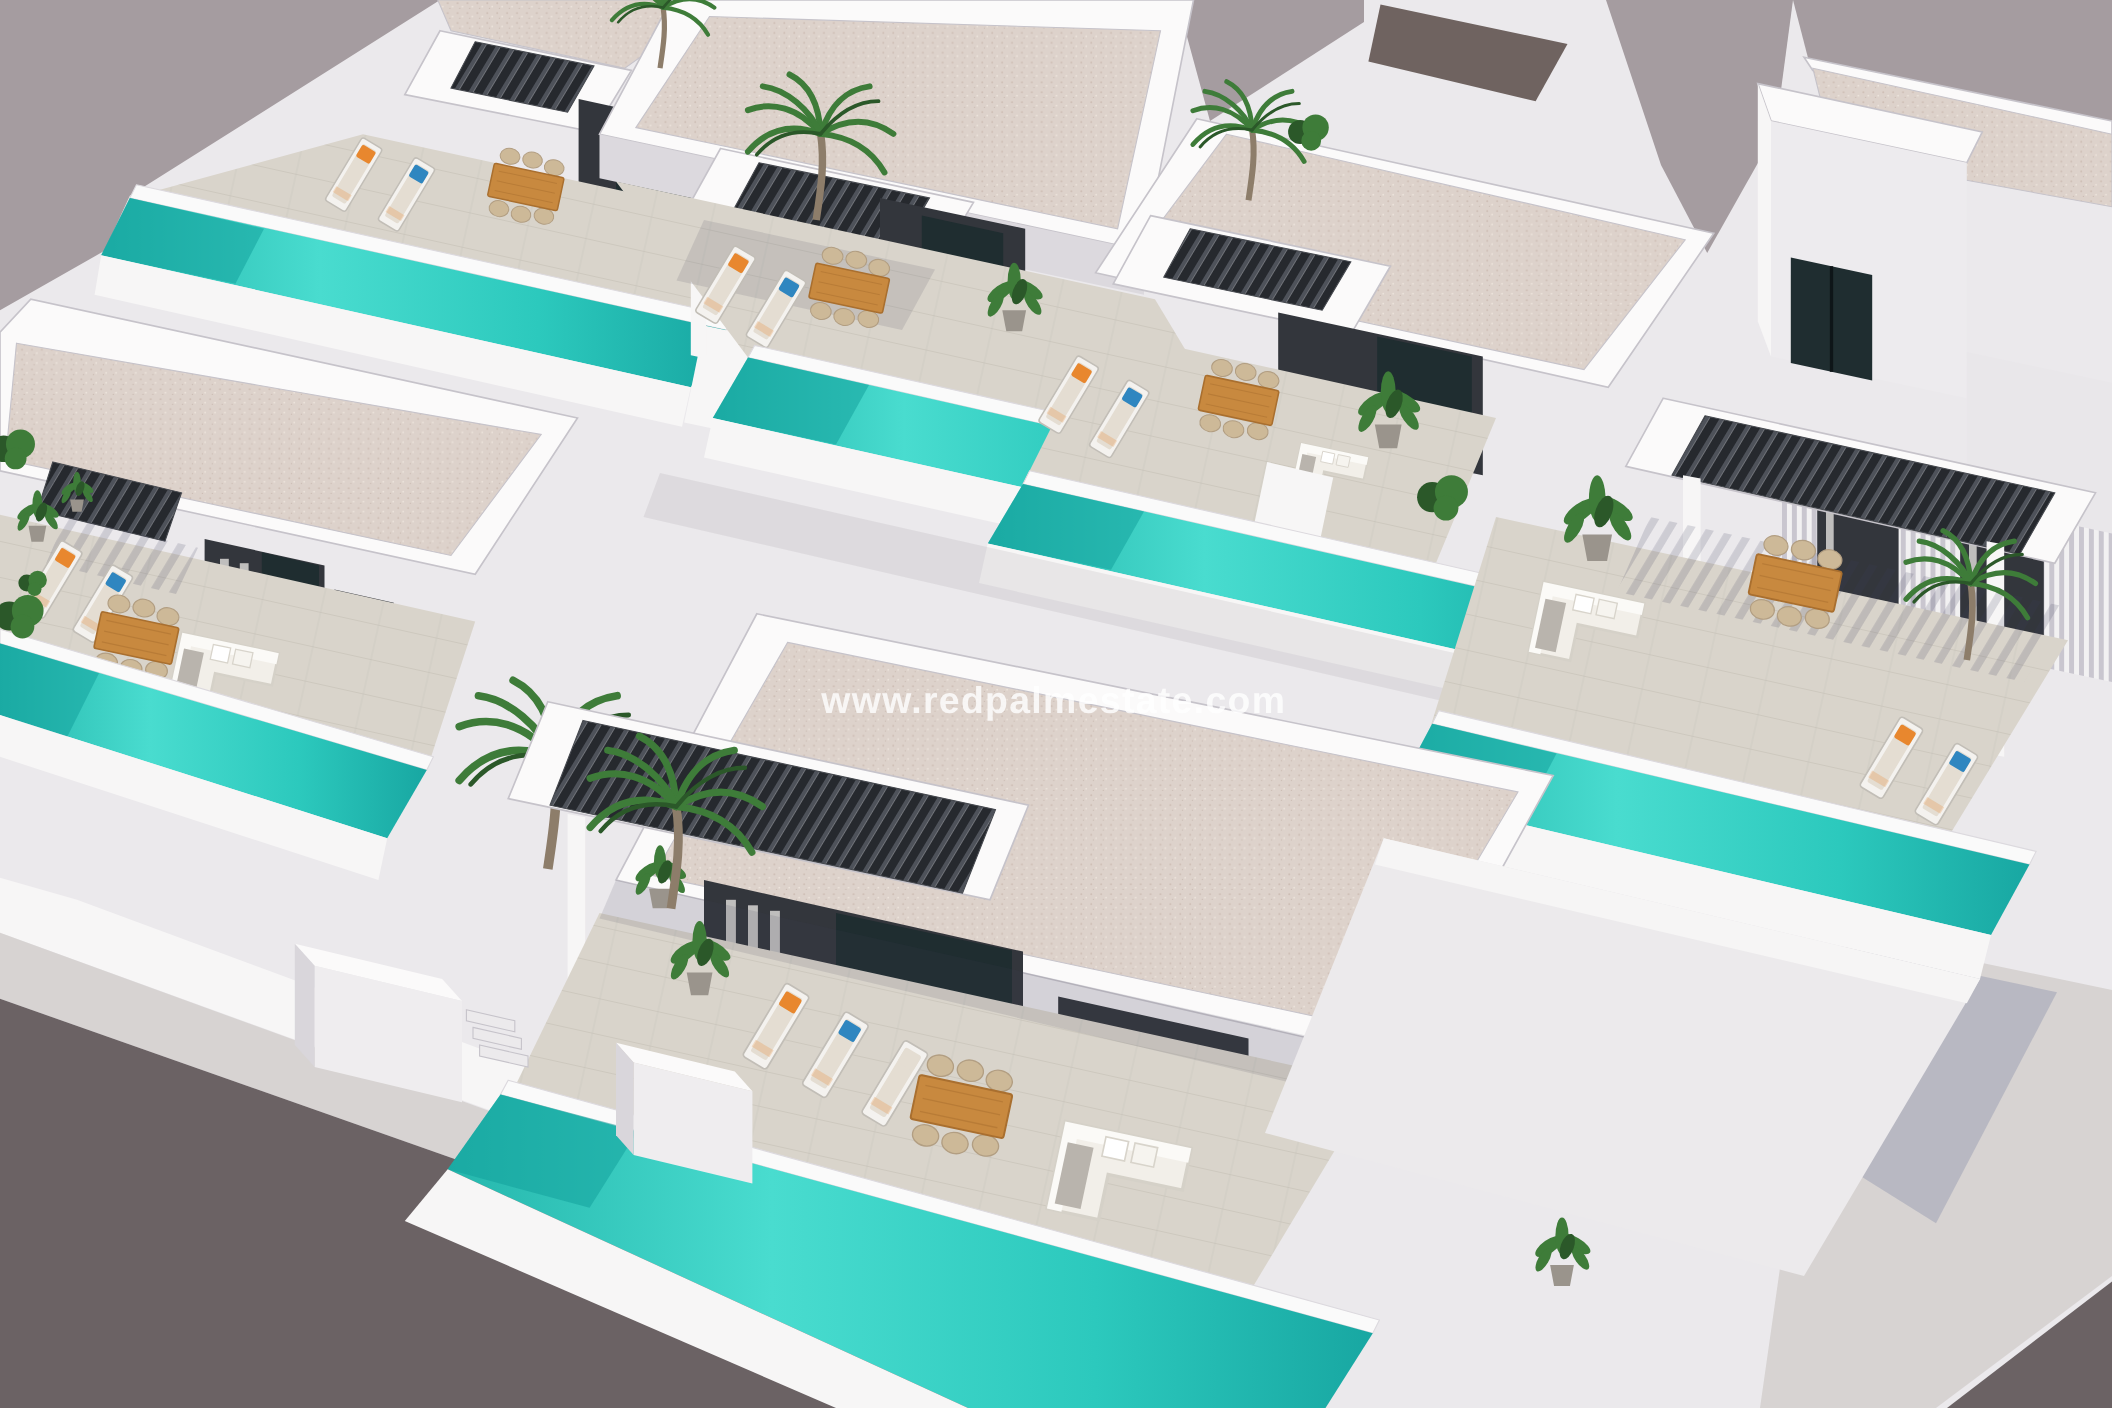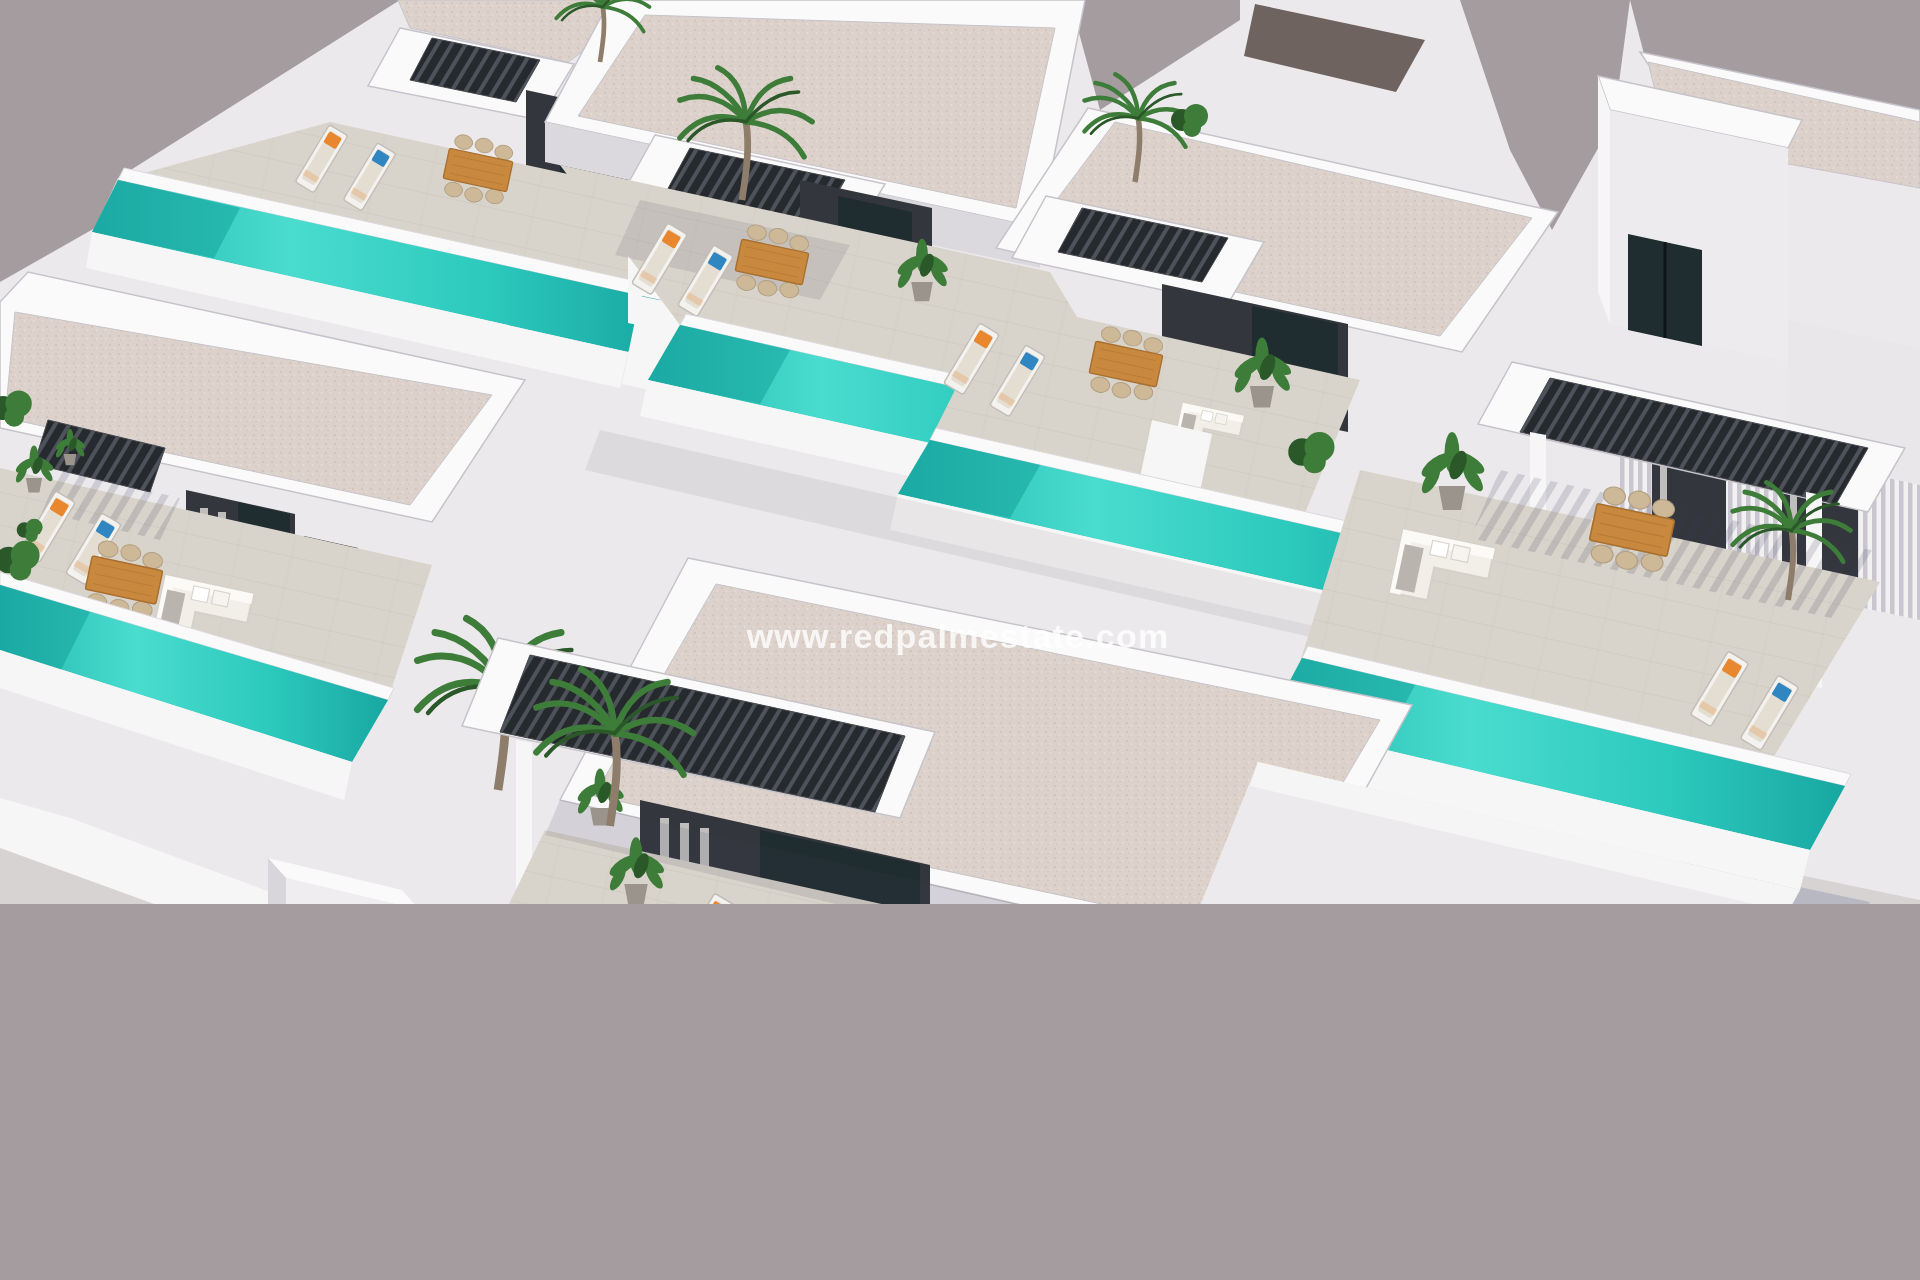--- a/index.html
+++ b/index.html
@@ -1,16 +1,16 @@
 <!DOCTYPE html>
 <html style="--backdrop: #a59ca0; --street: #6b6264; --sidewalk: #d7d3d2; --white: #f7f6f6; --wall: #ebe9ec; --wall_mid: #dcd9de; --wall_shadow: #c6c3ca; --parapet: #fbfafa; --roof: #ddd2cb; --charcoal: #33363c; --char_deep: #22242a; --glass: #1f2d30; --terrace: #d9d4cb; --pool_1: #63e8db; --pool_2: #2cc9bd; --pool_3: #0f9d9a; --coping: #fafafa; --wood: #c8893f; --wood_dark: #a96f2f; --rattan: #cdb998; --cushion: #e4ddd2; --sofa: #f2efe9; --throw: #b9b4ad; --pillow_orange: #e8872e; --pillow_blue: #2f86c0; --green: #3e7c39; --green_dark: #2b5829; --trunk: #8d7d6a; --pot: #9a948c;"><head>
 <meta charset="utf-8">
 <style>
   html,body{margin:0;padding:0;background:#a59ca0;}
-  .stage{position:relative;width:1920px;height:904px;overflow:hidden;background:var(--wall,#ebe9ec);}
+  .stage{position:relative;width:1920px;height:1280px;overflow:hidden;background:var(--wall,#ebe9ec);}
   svg{position:absolute;left:0;top:0;display:block;}
   .bgw{fill:var(--backdrop)}
   .und{fill:var(--wall)}
   .white{fill:var(--white)}
   .par{fill:var(--parapet);stroke:var(--wall_shadow);stroke-width:1.5}
   .roofp{fill:url(#speckle);stroke:var(--wall_shadow);stroke-width:1}
   .wallm{fill:var(--wall_mid)}
   .charc{fill:var(--charcoal)}
   .glass{fill:var(--glass)}
   .terr{fill:url(#tiles)}

